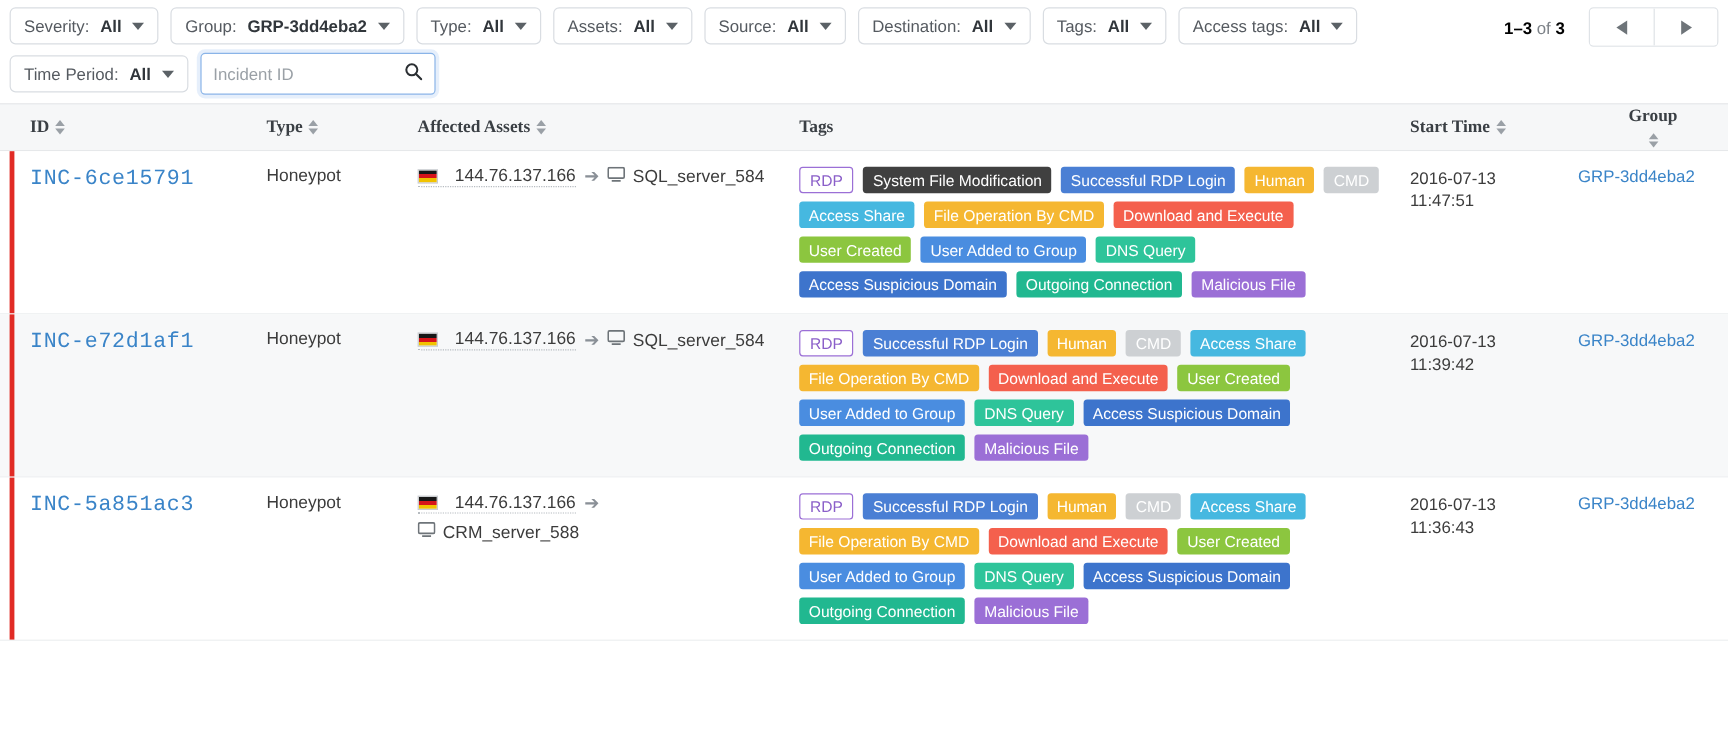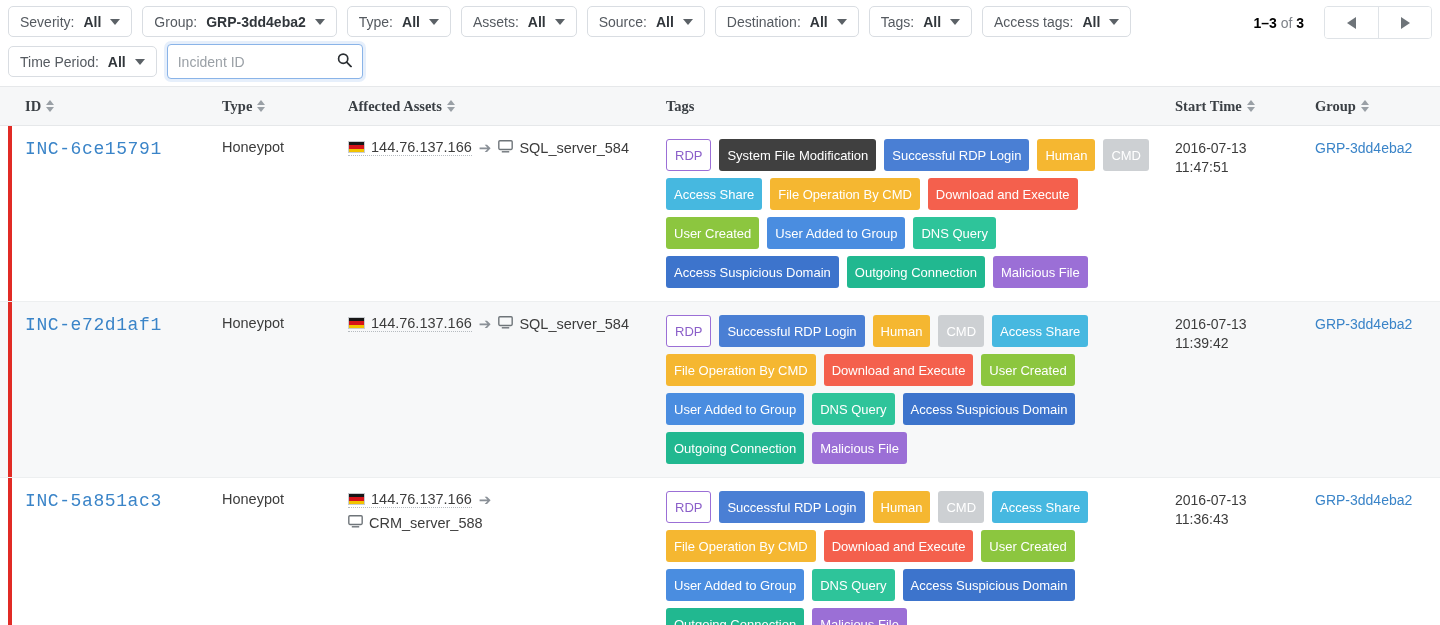--- a/index.html
+++ b/index.html
@@ -152,21 +152,21 @@
     border-right: 4px solid transparent;
   }
   .sorter i.up { border-bottom: 5px solid #9aa0a6; }
   .sorter i.dn { border-top: 5px solid #9aa0a6; }
 
   .col-id    { width: 222px; padding-left: 25px; }
   .col-type  { width: 126px; }
   .col-asset { width: 318px; }
   .col-tags  { flex: 1; }
   .col-time  { width: 140px; }
-  .col-group { width: 125px; }
+  .col-group { width: 125px; flex-direction: column; }
 
   .row {
     display: flex;
     position: relative;
     background: #ffffff;
     border-bottom: 1px solid #edeff0;
   }
   .row.alt { background: #f7f8f9; }
   .row > div { padding-top: 13px; padding-bottom: 13px; }
 
@@ -192,21 +192,21 @@
     display: flex;
     align-items: center;
     gap: 7px;
     flex-wrap: wrap;
     font-size: 14.5px;
     color: #3c3c3c;
   }
   .asset-ip {
     display: inline-flex;
     align-items: center;
-    gap: 6px;
+    gap: 14px;
     border-bottom: 1px dotted #b6bbc0;
     cursor: pointer;
     justify-content: flex-end;
   }
   .asset-host {
     display: inline-flex;
     align-items: center;
     gap: 6px;
     cursor: pointer;
   }
@@ -215,21 +215,21 @@
     flex: none;
     border: 1px solid #c9ccd0;
     background: linear-gradient(#171717 0 33.3%, #d7141a 33.3% 66.6%, #f2c300 66.6% 100%);
   }
   .arrow-icon { color: #8a9097; font-size: 15px; line-height: 1; }
 
   .tags { display: flex; flex-wrap: wrap; gap: 7px 8px; padding-right: 20px; }
   .tag {
     display: inline-flex;
     align-items: center;
-    height: 32px;
+    height: 22px;
     padding: 0 8px;
     border-radius: 3px;
     font-size: 13px;
     color: #ffffff;
     white-space: nowrap;
     cursor: pointer;
   }
   .tag.outline {
     background: #ffffff !important;
     color: #8b5fc9;

